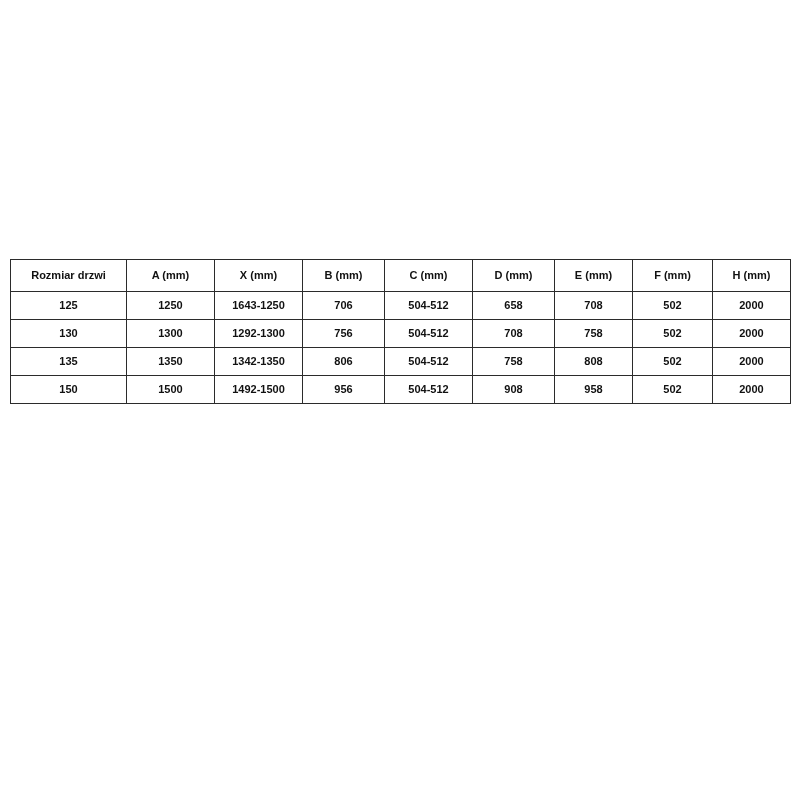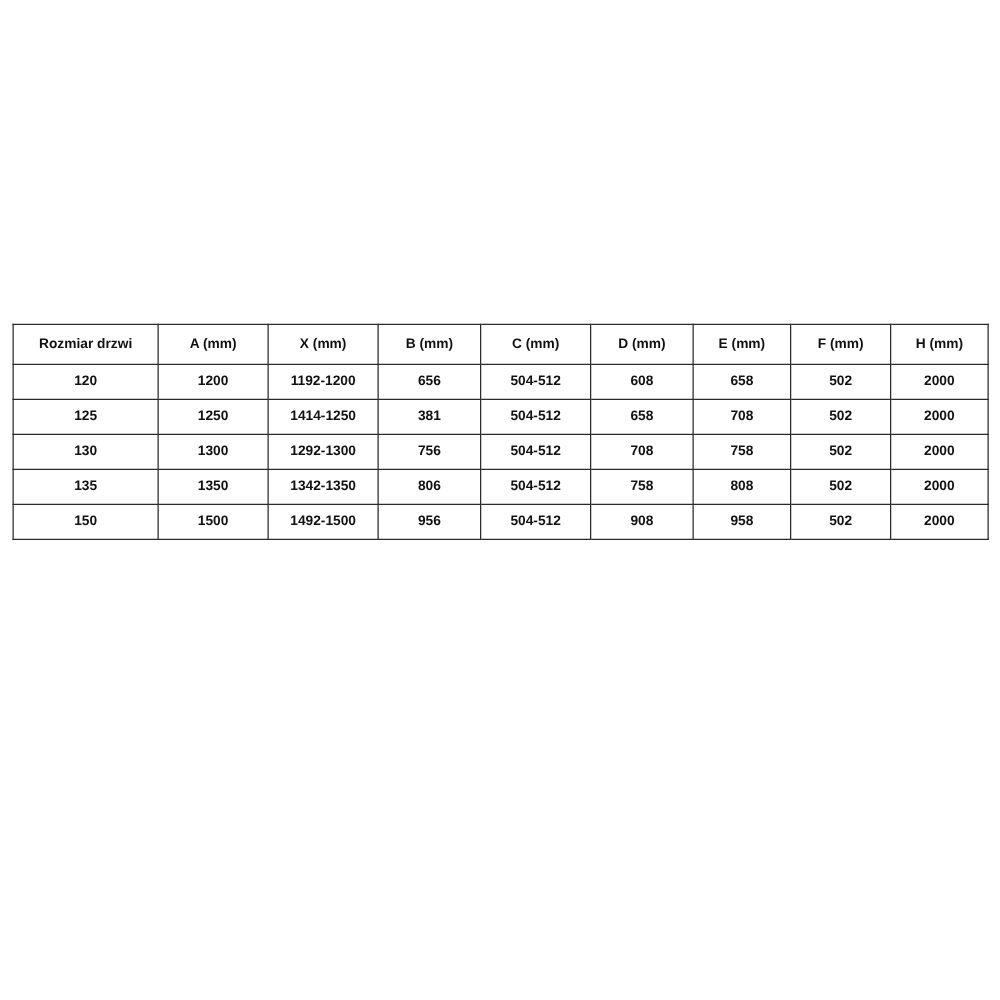--- a/index.html
+++ b/index.html
@@ -88,35 +88,24 @@
           <th>B (mm)</th>
           <th>C (mm)</th>
           <th>D (mm)</th>
           <th>E (mm)</th>
           <th>F (mm)</th>
           <th>H (mm)</th>
         </tr>
       </thead>
       <tbody>
         <tr>
-          <td class="first-col">120</td>
-          <td>1200</td>
-          <td>1192-1200</td>
-          <td>656</td>
-          <td>504-512</td>
-          <td>608</td>
-          <td>658</td>
-          <td>502</td>
-          <td>2000</td>
-        </tr>
-        <tr>
           <td class="first-col">125</td>
           <td>1250</td>
-          <td>1414-1250</td>
-          <td>381</td>
+          <td>1643-1250</td>
+          <td>706</td>
           <td>504-512</td>
           <td>658</td>
           <td>708</td>
           <td>502</td>
           <td>2000</td>
         </tr>
         <tr>
           <td class="first-col">130</td>
           <td>1300</td>
           <td>1292-1300</td>

